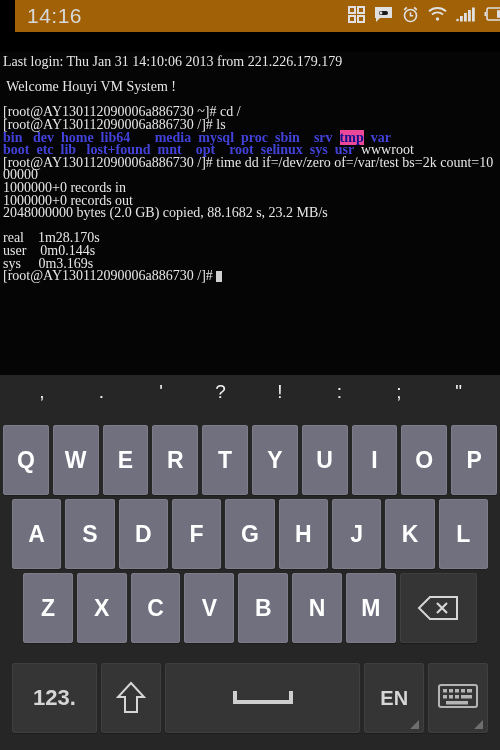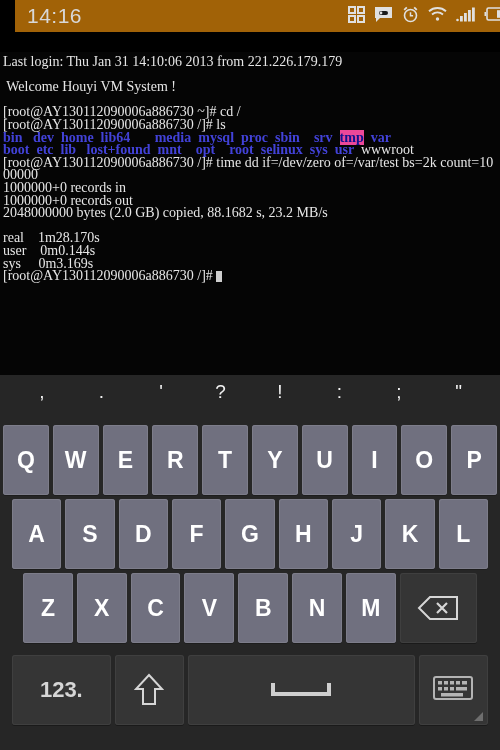--- a/index.html
+++ b/index.html
@@ -50,21 +50,21 @@
   .sym {
     position: absolute; top: 4px;
     color: #f2f2f2; font-size: 19px; line-height: 26px;
     font-family: "Liberation Sans", sans-serif;
     text-align: center; width: 30px;
   }
   .krow { display: flex; width: 500px; padding: 0 3px; gap: 4px; }
   #row1 { height: 70px; margin-top: 2px; }
   #row2 { height: 70px; margin-top: 4px; padding: 0 12px; }
   #row3 { height: 70px; margin-top: 4px; padding: 0 23px; }
-  #row4 { height: 70px; margin-top: 12px; padding: 0 12px; }
+  #row4 { height: 70px; margin-top: 20px; padding: 0 12px; }
 
   .key {
     flex: 1; border-radius: 3px;
     display: flex; align-items: center; justify-content: center;
     color: #fff; font-weight: bold; font-size: 23px;
     font-family: "Liberation Sans", sans-serif;
     position: relative;
   }
   .key.letter {
     background: #70707f;
@@ -225,20 +225,24 @@
           <path d="M15 2 L28 16 H21 V31 H9 V16 H2 Z" fill="none" stroke="#d6d6d6" stroke-width="2"></path>
         </svg>
       </div>
 
       <div class="key dark space">
         <svg width="60" height="18" viewBox="0 0 60 18">
           <path d="M2 2 V13 H58 V2" fill="none" stroke="#cfcfcf" stroke-width="4" stroke-linejoin="miter"></path>
         </svg>
       </div>
 
+      <div class="key dark lang">
+        <span>EN</span>
+        <span class="corner-tri"></span>
+      </div>
 
       <div class="key dark swap">
         <svg width="42" height="30" viewBox="0 0 42 30">
           <rect x="2" y="2" width="38" height="22" rx="2" fill="none" stroke="#b4b4b4" stroke-width="2"></rect>
           <rect x="6" y="6" width="4" height="3.5" fill="#b4b4b4"></rect>
           <rect x="12" y="6" width="4" height="3.5" fill="#b4b4b4"></rect>
           <rect x="18" y="6" width="4" height="3.5" fill="#b4b4b4"></rect>
           <rect x="24" y="6" width="4" height="3.5" fill="#b4b4b4"></rect>
           <rect x="30" y="6" width="5" height="3.5" fill="#b4b4b4"></rect>
           <rect x="6" y="12" width="4" height="3.5" fill="#b4b4b4"></rect>

